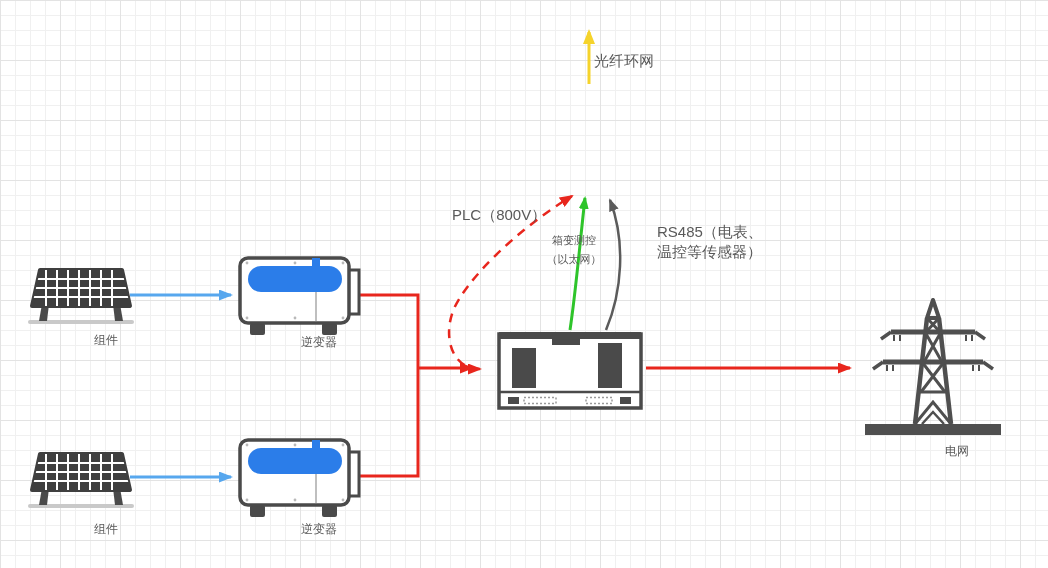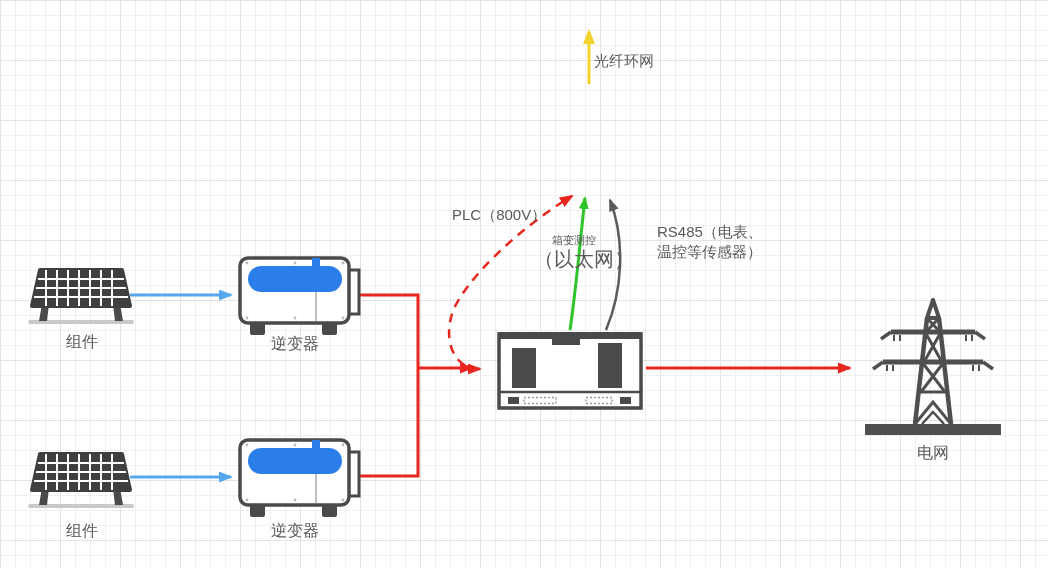--- a/index.html
+++ b/index.html
@@ -14,23 +14,24 @@
       linear-gradient(to right, #f0f0f0 1px, transparent 1px),
       linear-gradient(to bottom, #f0f0f0 1px, transparent 1px);
     background-size: 60px 60px, 60px 60px, 15px 15px, 15px 15px;
     font-family:"Liberation Sans","DejaVu Sans",sans-serif;
   }
   .layer { position:absolute; left:0; top:0; pointer-events:none; }
   .node { position:absolute; }
   .node-label {
     position:absolute;
     color:#595959;
-    font-size:16px;
+    font-size:12px;
     text-align:center;
     white-space:nowrap;
+    padding-left:24px;
   }
   .conn-label {
     position:absolute;
     color:#595959;
     font-size:15px;
     white-space:nowrap;
   }
   .conn-label.center { text-align:center; }
   .conn-label .line { display:block; line-height:19px; }
 </style>
@@ -194,21 +195,21 @@
     </svg>
   </div>
   <div class="node-label" style="left:883px; top:443px; width:100px;">电网</div>
 
   <div class="conn-label" style="left:594px; top:52px;">光纤环网</div>
 
   <div class="conn-label" style="left:452px; top:206px;">PLC（800V）</div>
 
   <div class="conn-label center" style="left:534px; top:231px; width:80px;">
     <span class="line" style="font-size:11px;">箱变测控</span>
-    <span class="line" style="font-size:20px;">（以太网）</span>
+    <span class="line" style="font-size:11px;">（以太网）</span>
   </div>
 
   <div class="conn-label" style="left:634px; top:222px;margin-left:23px;">
     <span class="line" style="line-height:20px;">RS485（电表、</span>
     <span class="line" style="line-height:20px;">温控等传感器）</span>
   </div>
 
 </div>
 
 </body></html>

